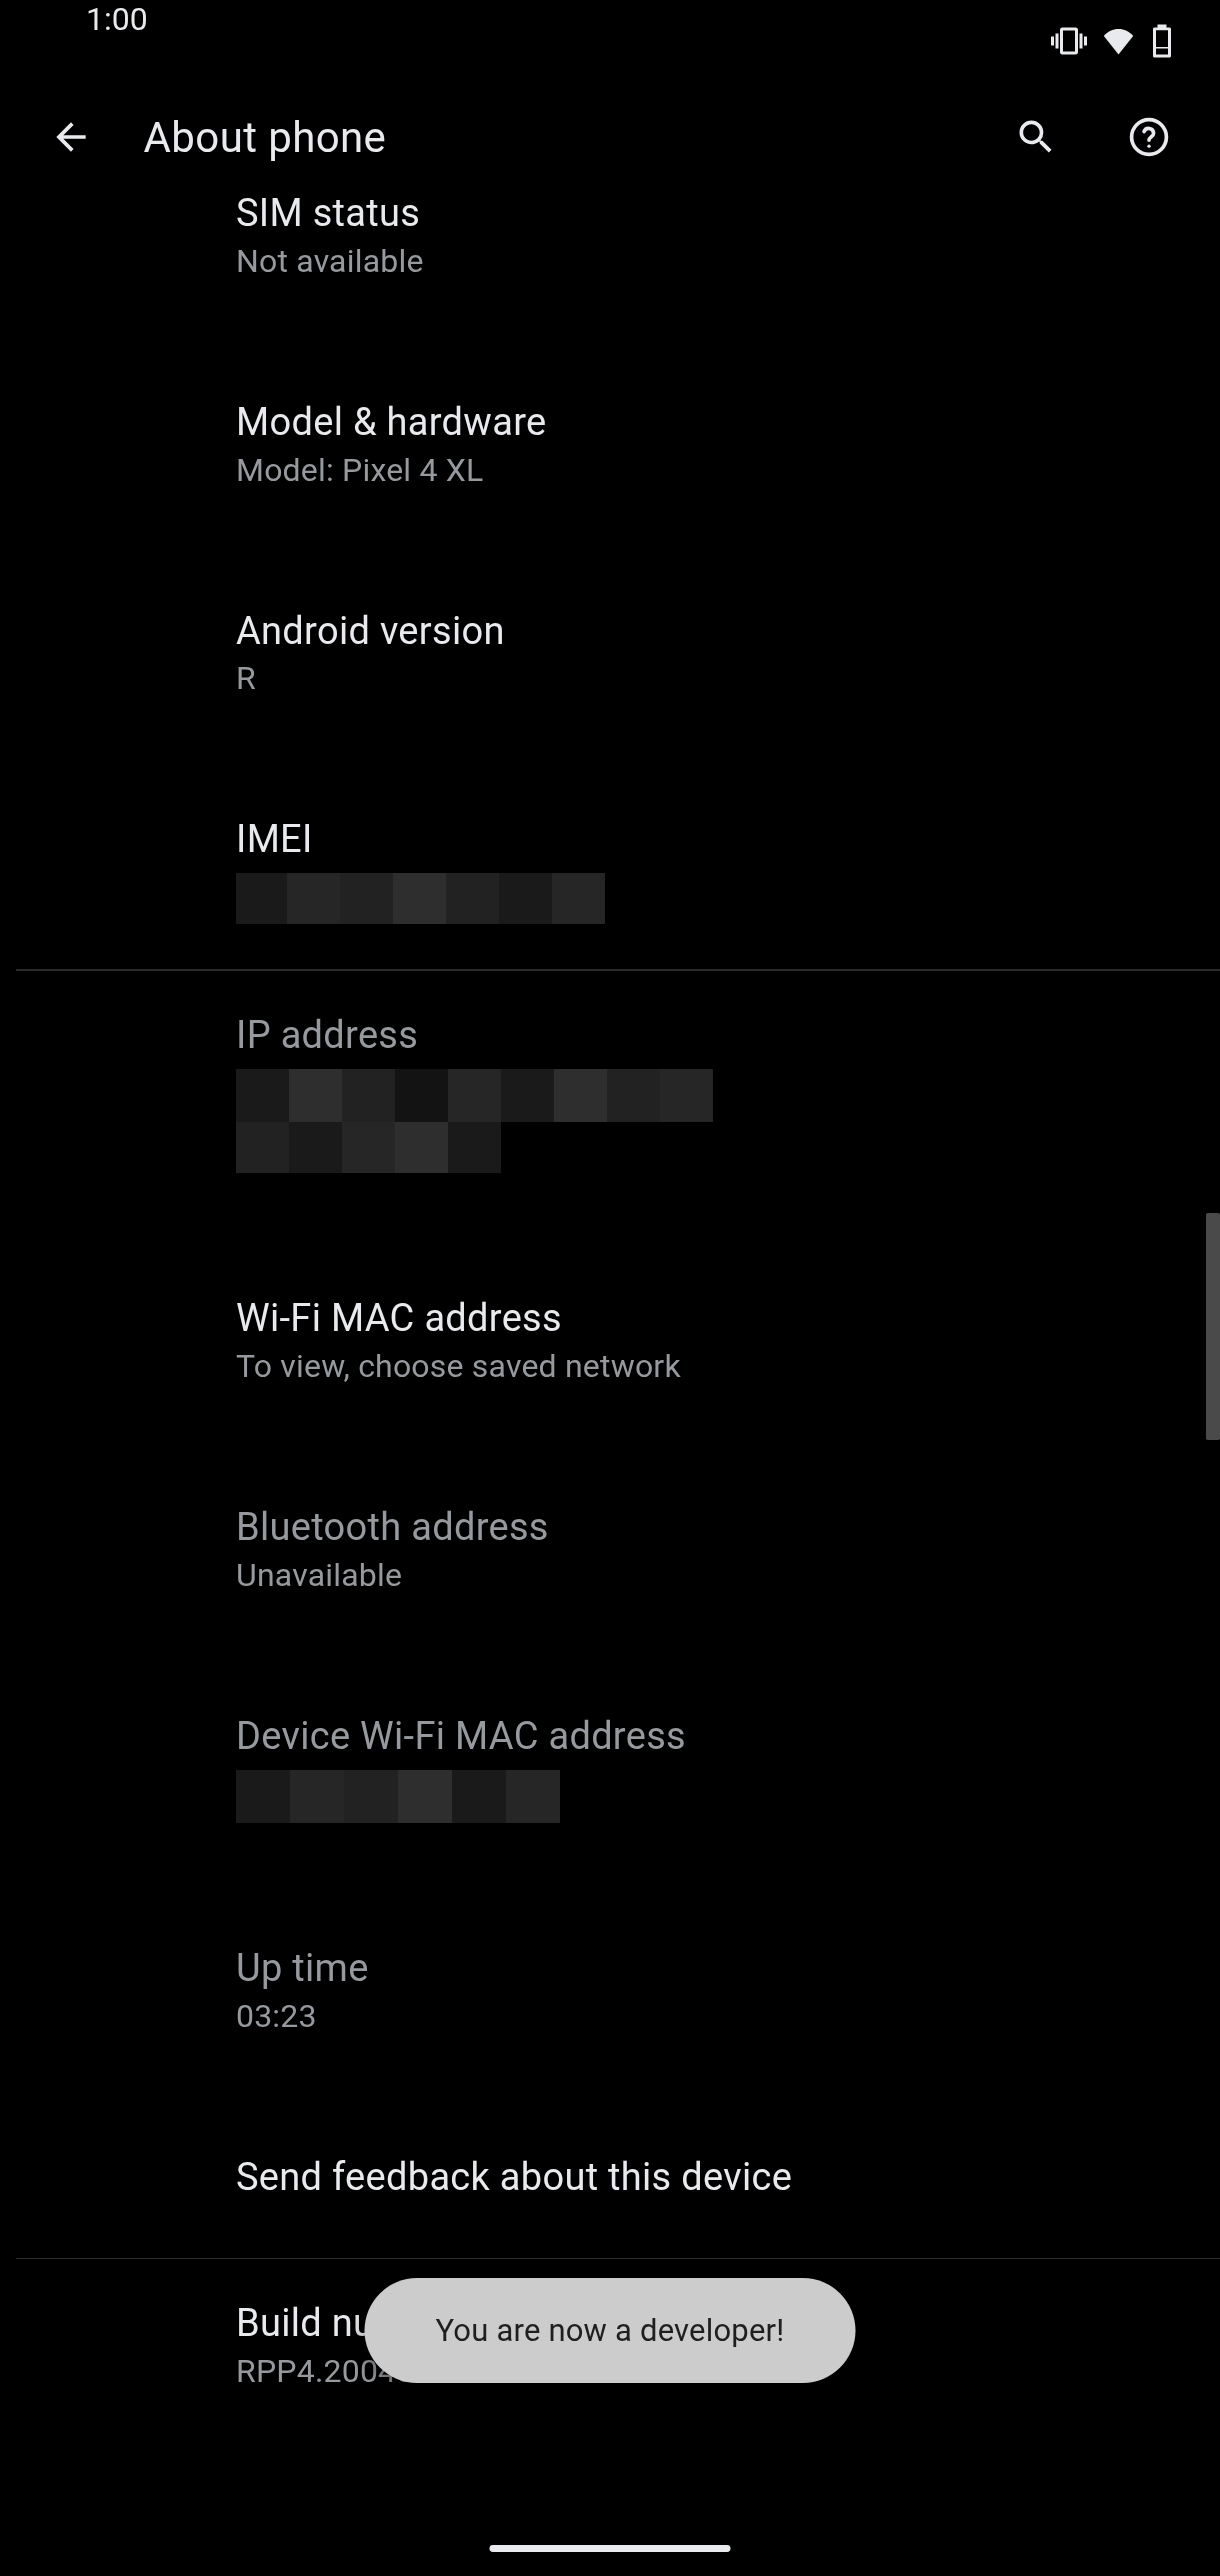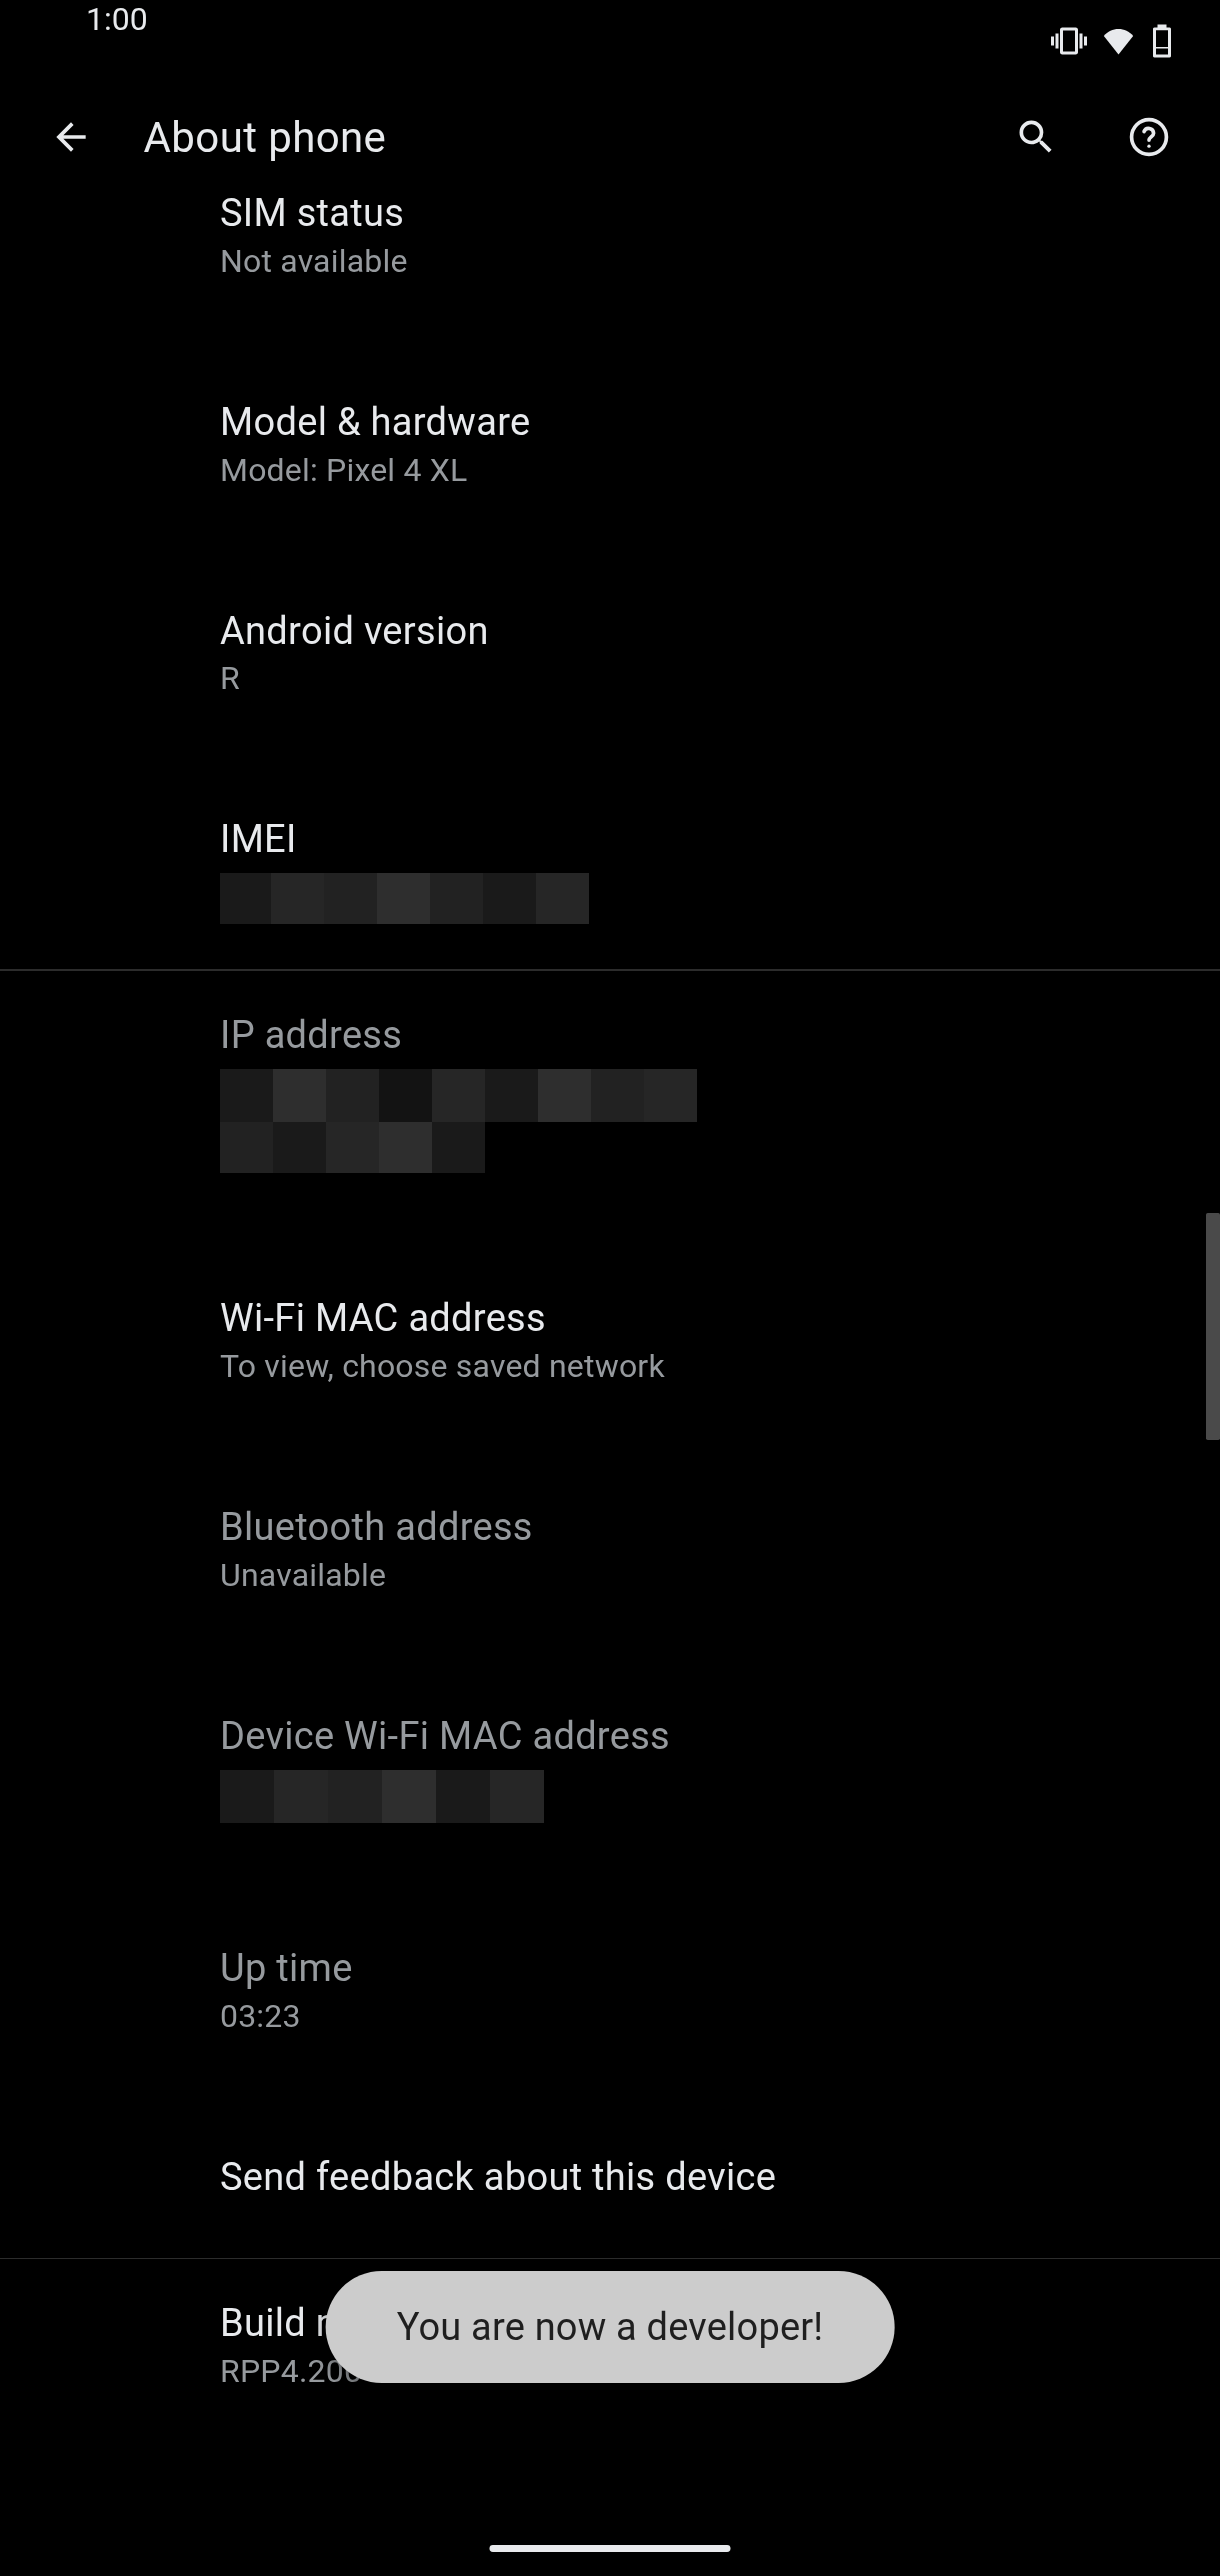--- a/index.html
+++ b/index.html
@@ -58,20 +58,21 @@
       height: 81px;
       display: flex;
       align-items: center;
       justify-content: center;
     }
 
     
     .settings-list {
       margin-top: 8.5px;
       position: relative;
+      margin-left: 16px;
     }
 
     .setting-item {
       padding: 32px 0 32px 220px;
       padding-right: 34px;
     }
     .setting-item.cropped-top {
       margin-top: -34px;
     }
     .setting-title {
@@ -118,21 +119,21 @@
     
     .toast {
       position: absolute;
       left: 50%;
       transform: translateX(-50%);
       bottom: 193px;
       background-color: #cccccc;
       color: #1f1f1f;
       padding: 34px 71px;
       border-radius: 76px;
-      font-size: 38px;
+      font-size: 31px;
       letter-spacing: 0.2px;
       box-shadow: 0 6.8px 20.3px rgba(0,0,0,0.4);
     }
 
     
     .lower-half {
       background: #000;
       height: 1288px;
     }
 

